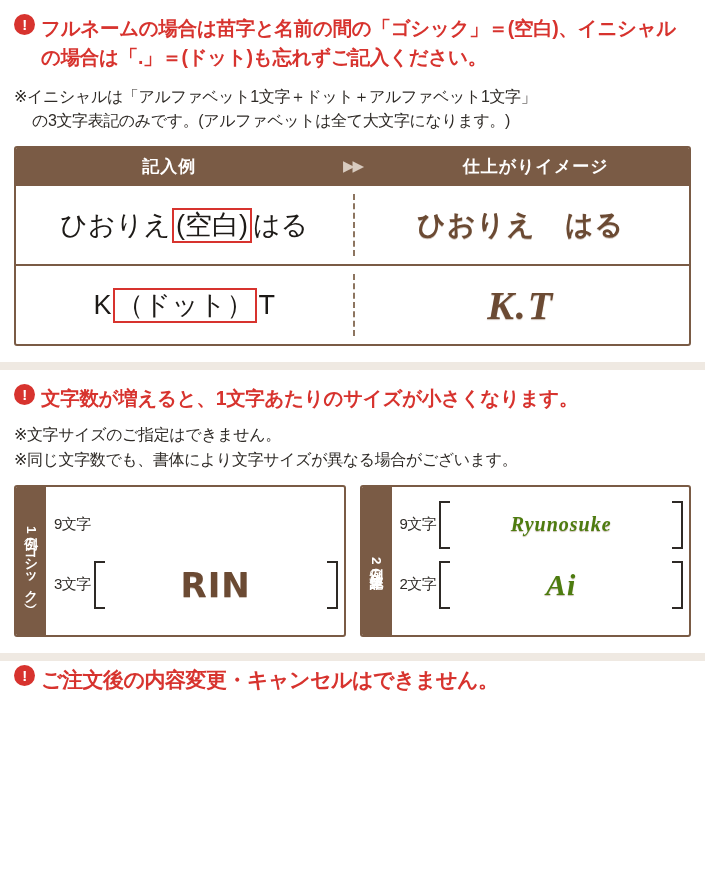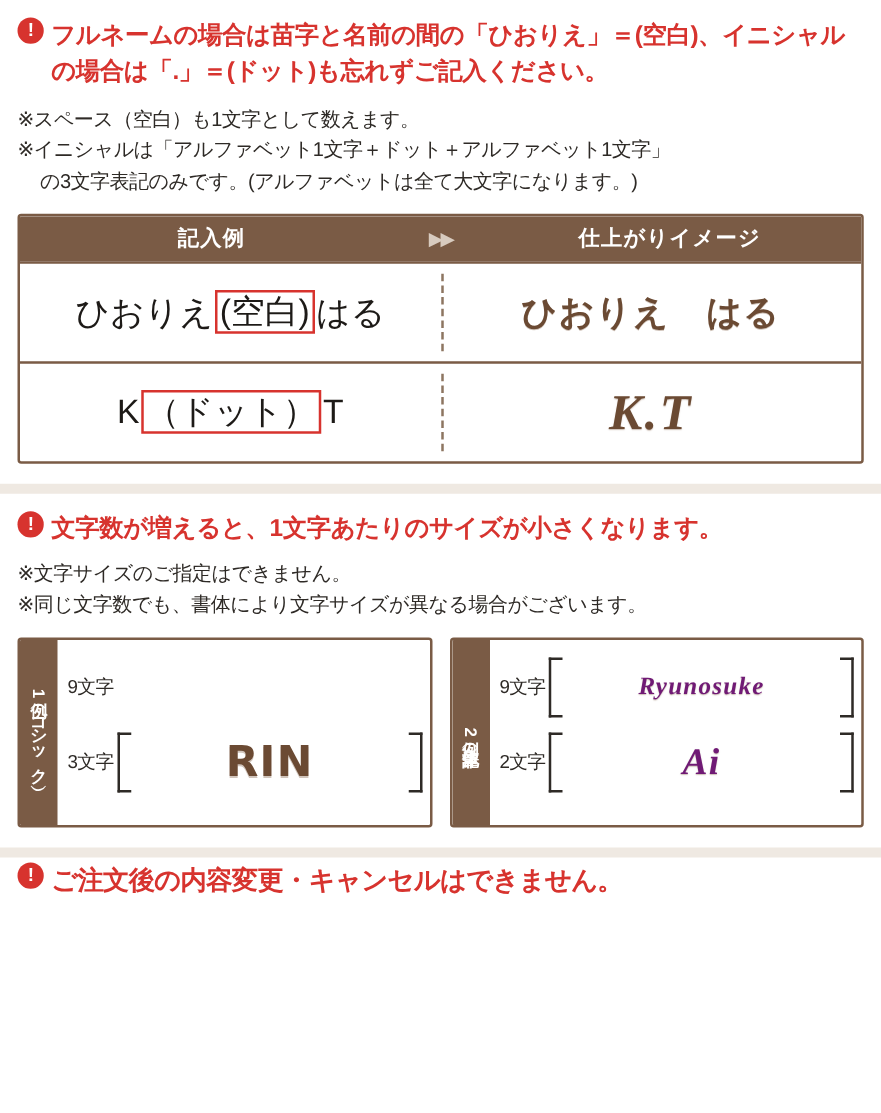--- a/index.html
+++ b/index.html
@@ -226,21 +226,21 @@
     font-weight: bold;
     color: #6b4a33;
     letter-spacing: 1px;
     text-shadow: 0 1px 0 rgba(120,85,60,0.35);
     white-space: nowrap;
   }
   .b-script {
     font-family: "Liberation Serif", "DejaVu Serif", serif;
     font-style: italic;
     font-weight: bold;
-    color: #701a75;
+    color: #4d7c0f;
     letter-spacing: 1px;
     text-shadow: 0 1px 1px rgba(120,85,60,0.4);
     white-space: nowrap;
   }
   .size-lg { font-size: 34px; }
   .size-md { font-size: 23px; }
   .size-sm { font-size: 20px; }
   .size-xl { font-size: 30px; }
 
   
@@ -265,25 +265,24 @@
 </style>
 </head>
 <body>
 
 <div class="page">
 
   <div class="sec1">
 
     <div class="headline">
       <span class="excl">!</span>
-      <span class="htext">フルネームの場合は苗字と名前の間の「ひおりえ」＝(空白)、イニシャルの場合は「.」＝(ドット)も忘れずご記入ください。</span>
+      <span class="htext">フルネームの場合は苗字と名前の間の「ゴシック」＝(空白)、イニシャルの場合は「.」＝(ドット)も忘れずご記入ください。</span>
     </div>
 
     <div class="notes">
-      <div class="note">※スペース（空白）も1文字として数えます。</div>
       <div class="note">※イニシャルは「アルファベット1文字＋ドット＋アルファベット1文字」</div>
       <div class="note">
           <span class="indent">の3文字表記のみです。(アルファベットは全て大文字になります。)</span>
         </div>
     </div>
 
     <div class="tbl1">
       <div class="tbl1-head">
         <div class="c1">記入例</div>
         <div class="c2">▶▶</div>

